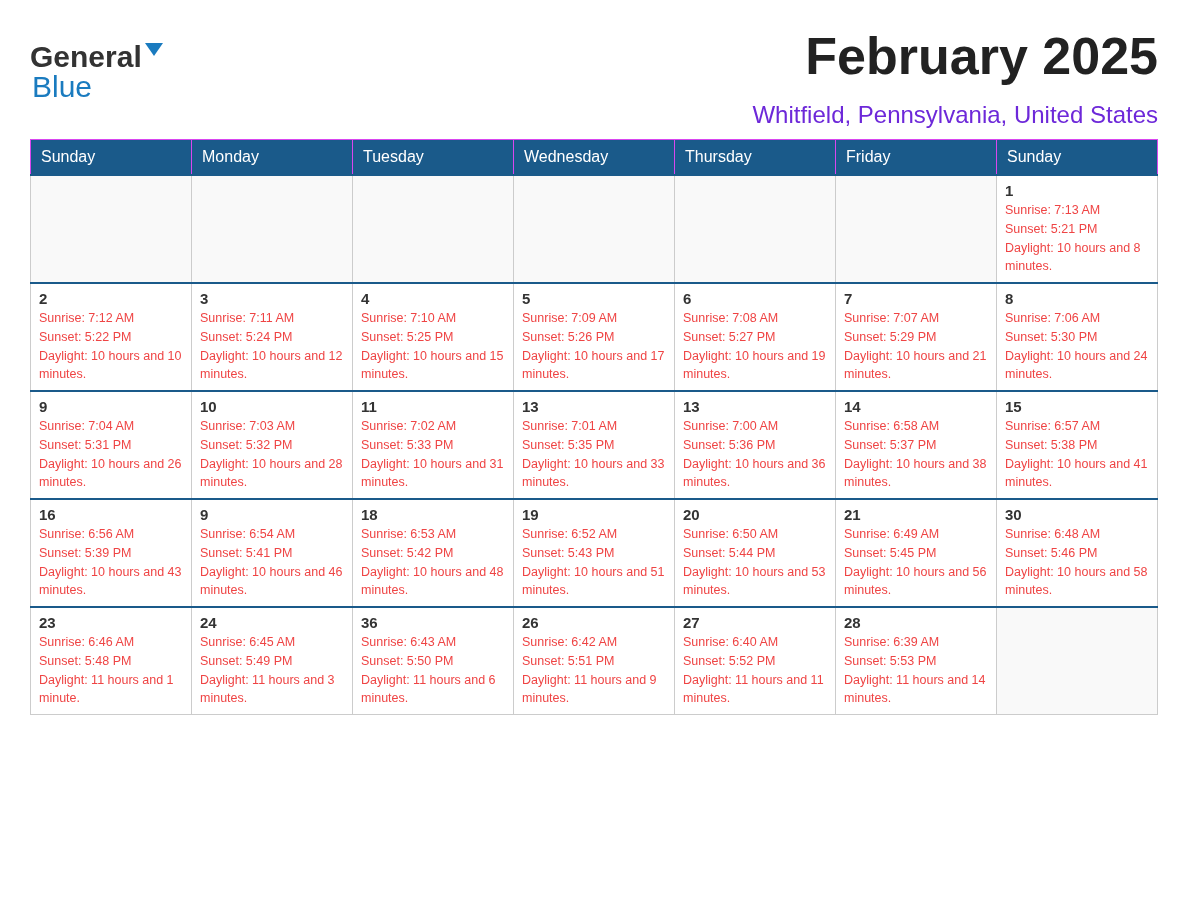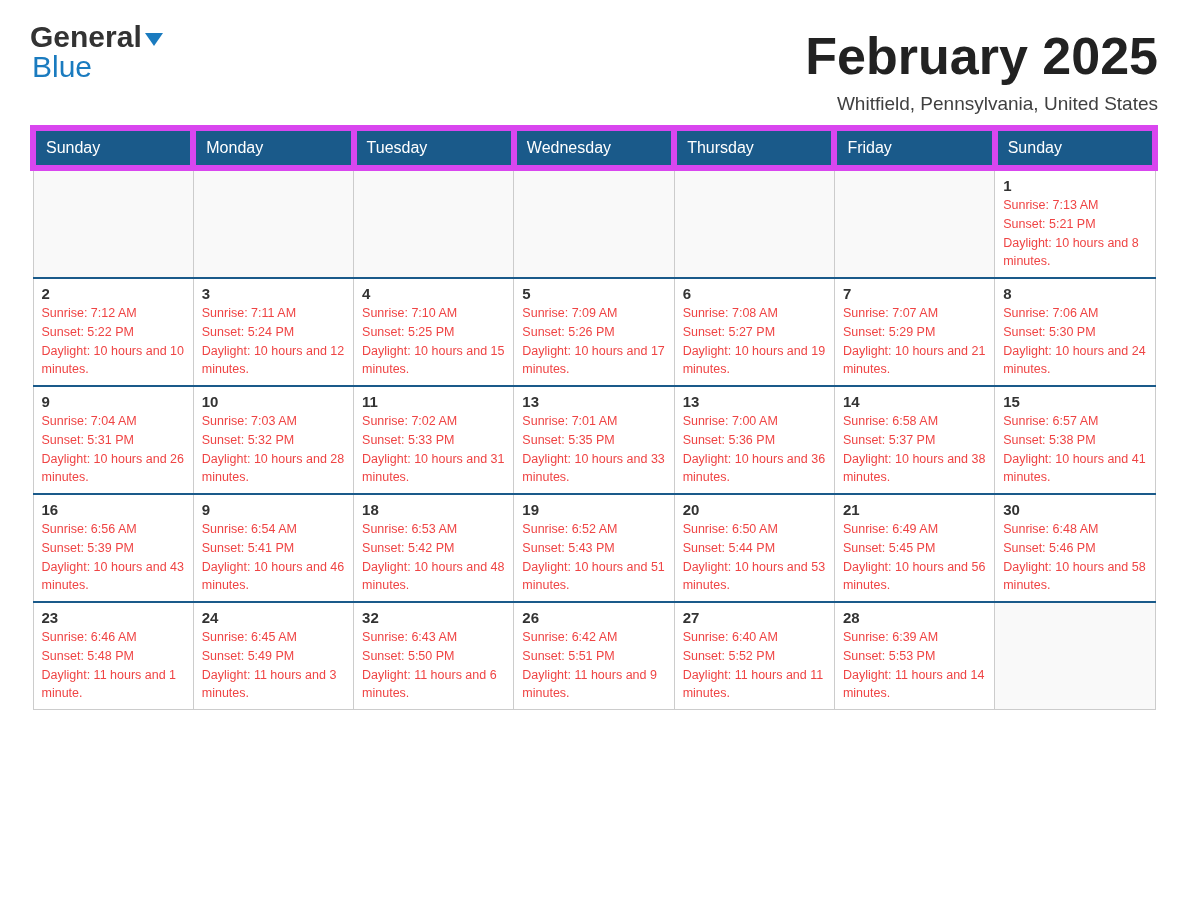--- a/index.html
+++ b/index.html
@@ -25,37 +25,37 @@
       text-align: right;
     }
     .month-title {
       font-size: 52px;
       font-weight: bold;
       color: #222;
       line-height: 1.1;
       margin-top: 8px;
     }
     .location {
-      font-size: 19px;
-      color: #404040;
-      margin-top: 8px;
+      font-size: 24px;
+      color: #6d28d9;
+      margin-top: 16px;
     }
     .calendar {
       width: 100%;
       border-collapse: collapse;
       margin-top: 10px;
     }
     .calendar th {
       background-color: #1a5a8a;
       color: #fff;
       font-size: 16px;
       font-weight: normal;
       padding: 8px 10px;
       text-align: left;
-      border: 6px solid #d946ef;
+      border: 1px solid #d946ef;
     }
     .calendar td {
       border: 1px solid #ccc;
       vertical-align: top;
       padding: 6px 8px;
       width: 14.28%;
       min-height: 110px;
       font-size: 13px;
       color: #333;
     }
@@ -83,21 +83,21 @@
       display: flex;
       align-items: center;
     }
   </style>
 </head>
 <body>
 
 <div class="header">
   <div class="logo">
     <div class="logo-general-row">
-      <span style="font-size:30px;font-weight:bold;color:#333;">General</span>
+      <span style="font-size:30px;font-weight:bold;color:#333;margin-top:20px;">General</span>
       <span style="display:inline-block;width:0;height:0;border-left:9px solid transparent;border-right:9px solid transparent;border-top:13px solid #1a7bbf;margin-left:3px;margin-top:4px;"></span>
     </div>
     <span style="font-size:30px;font-weight:normal;color:#1a7bbf;margin-top:-4px;padding-left:2px;">Blue</span>
   </div>
   <div class="title-section">
     <div class="month-title">February 2025</div>
     <div class="location">Whitfield, Pennsylvania, United States</div>
   </div>
 </div>
 
@@ -219,21 +219,21 @@
       <tr>
         <td>
           <span class="day-num">23</span>
           <div class="day-info">Sunrise: 6:46 AM<br>Sunset: 5:48 PM<br>Daylight: 11 hours and 1 minute.</div>
         </td>
         <td>
           <span class="day-num">24</span>
           <div class="day-info">Sunrise: 6:45 AM<br>Sunset: 5:49 PM<br>Daylight: 11 hours and 3 minutes.</div>
         </td>
         <td>
-          <span class="day-num">32</span>
+          <span class="day-num">36</span>
           <div class="day-info">Sunrise: 6:43 AM<br>Sunset: 5:50 PM<br>Daylight: 11 hours and 6 minutes.</div>
         </td>
         <td>
           <span class="day-num">26</span>
           <div class="day-info">Sunrise: 6:42 AM<br>Sunset: 5:51 PM<br>Daylight: 11 hours and 9 minutes.</div>
         </td>
         <td>
           <span class="day-num">27</span>
           <div class="day-info">Sunrise: 6:40 AM<br>Sunset: 5:52 PM<br>Daylight: 11 hours and 11 minutes.</div>
         </td>

